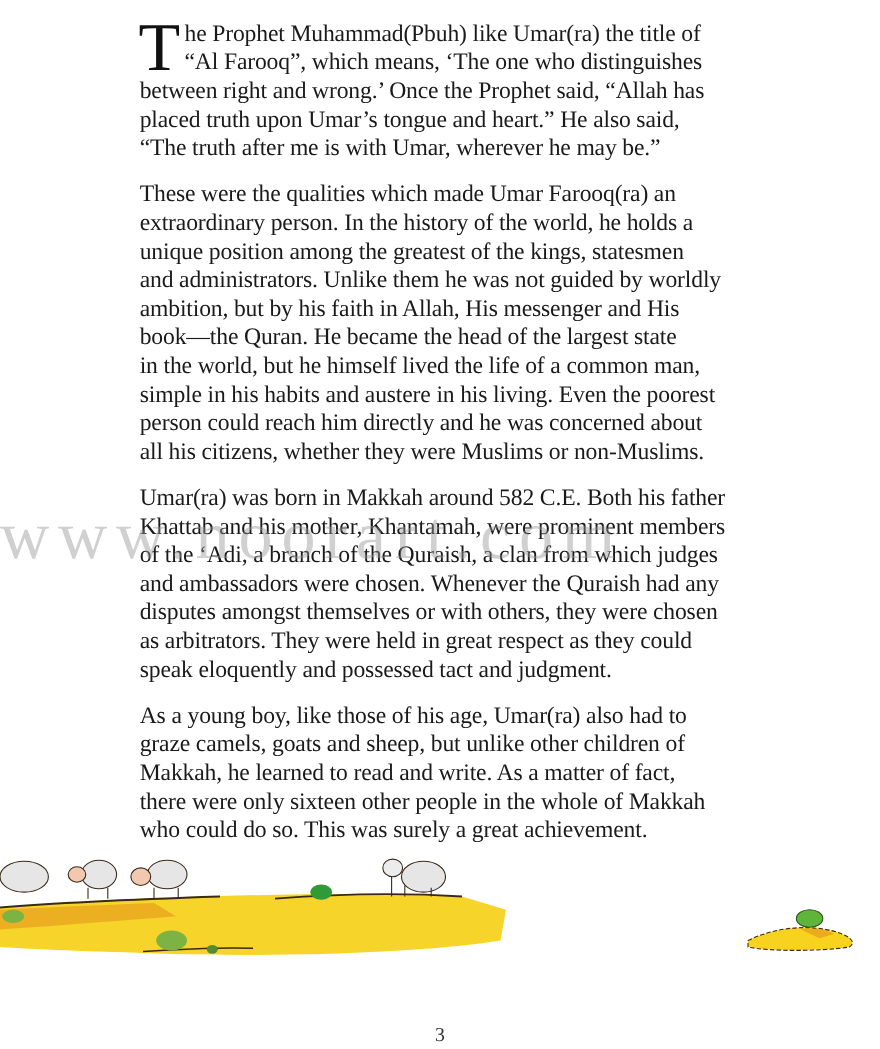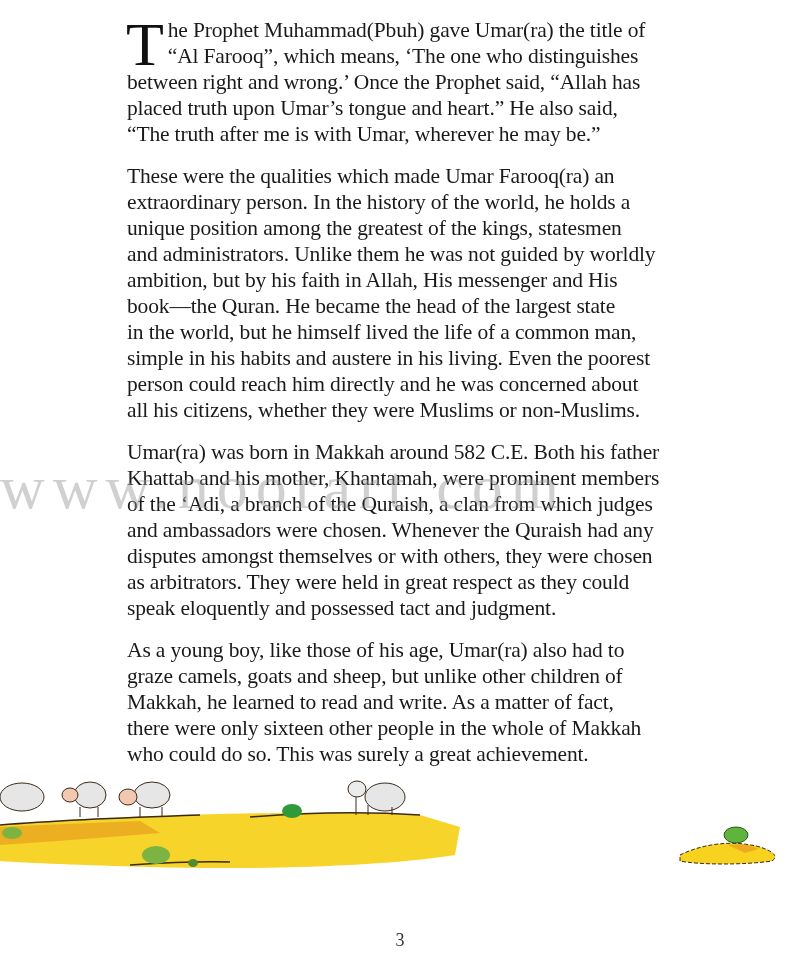--- a/index.html
+++ b/index.html
@@ -27,21 +27,21 @@
       position: absolute; left: 0; width: 800px; top: 930px; text-align: center;
       font-family: "Liberation Serif", "DejaVu Serif", serif; font-size: 18px; color: #333;
     }
   </style>
 </head>
 <body>
 
 <div class="page">
 
   <div class="text-block">
-    <p class="para"><span class="dropcap">T</span><span>he Prophet Muhammad(Pbuh) gave Umar(ra) the title of
+    <p class="para"><span class="dropcap">T</span><span>he Prophet Muhammad(Pbuh) like Umar(ra) the title of
 “Al Farooq”, which means, ‘The one who distinguishes
 between right and wrong.’ Once the Prophet said, “Allah has
 placed truth upon Umar’s tongue and heart.” He also said,
 “The truth after me is with Umar, wherever he may be.”</span></p>
     <p class="para">These were the qualities which made Umar Farooq(ra) an
 extraordinary person. In the history of the world, he holds a
 unique position among the greatest of the kings, statesmen
 and administrators. Unlike them he was not guided by worldly
 ambition, but by his faith in Allah, His messenger and His
 book—the Quran. He became the head of the largest state

